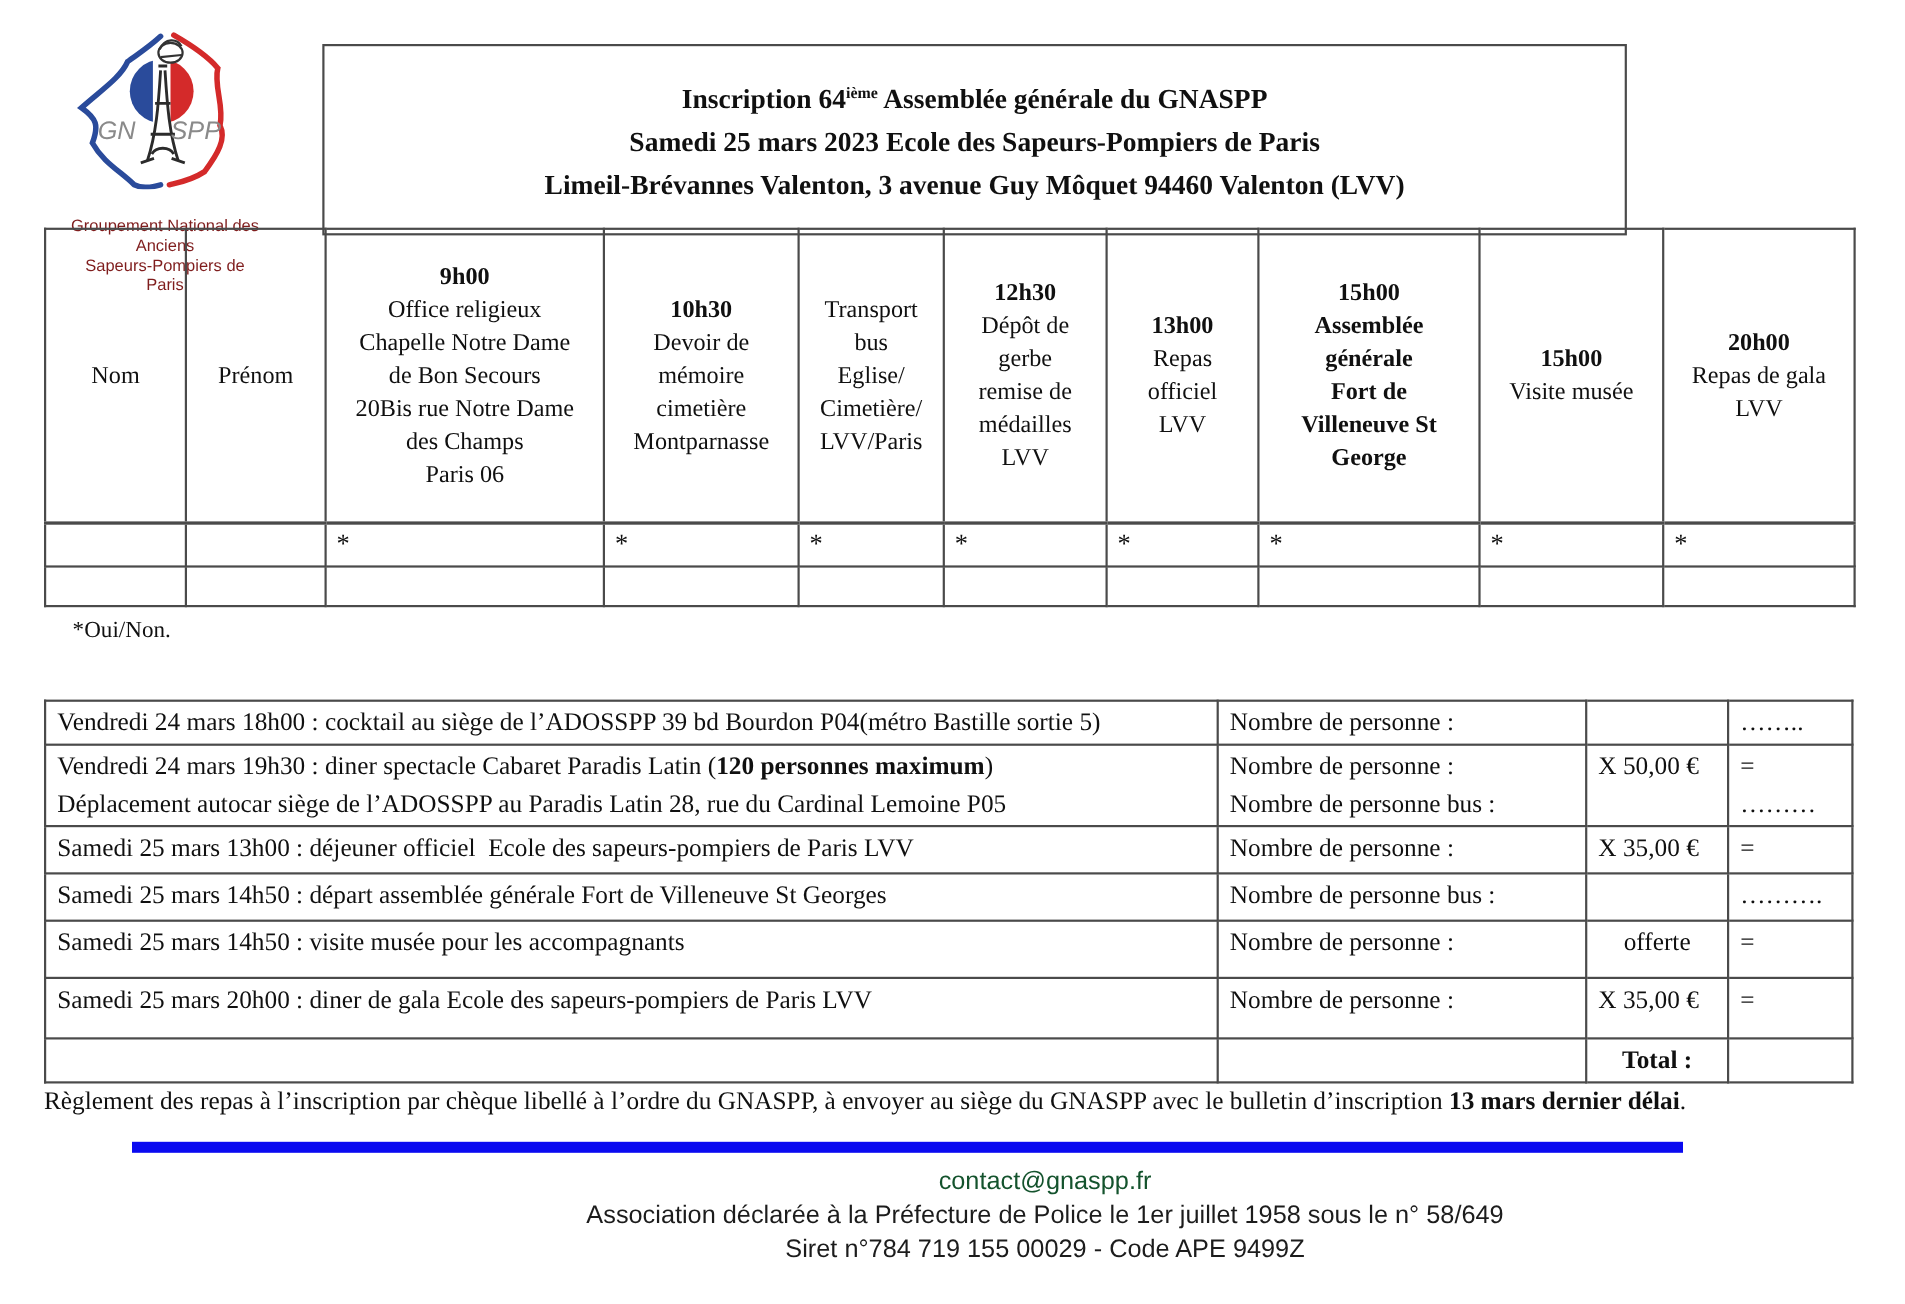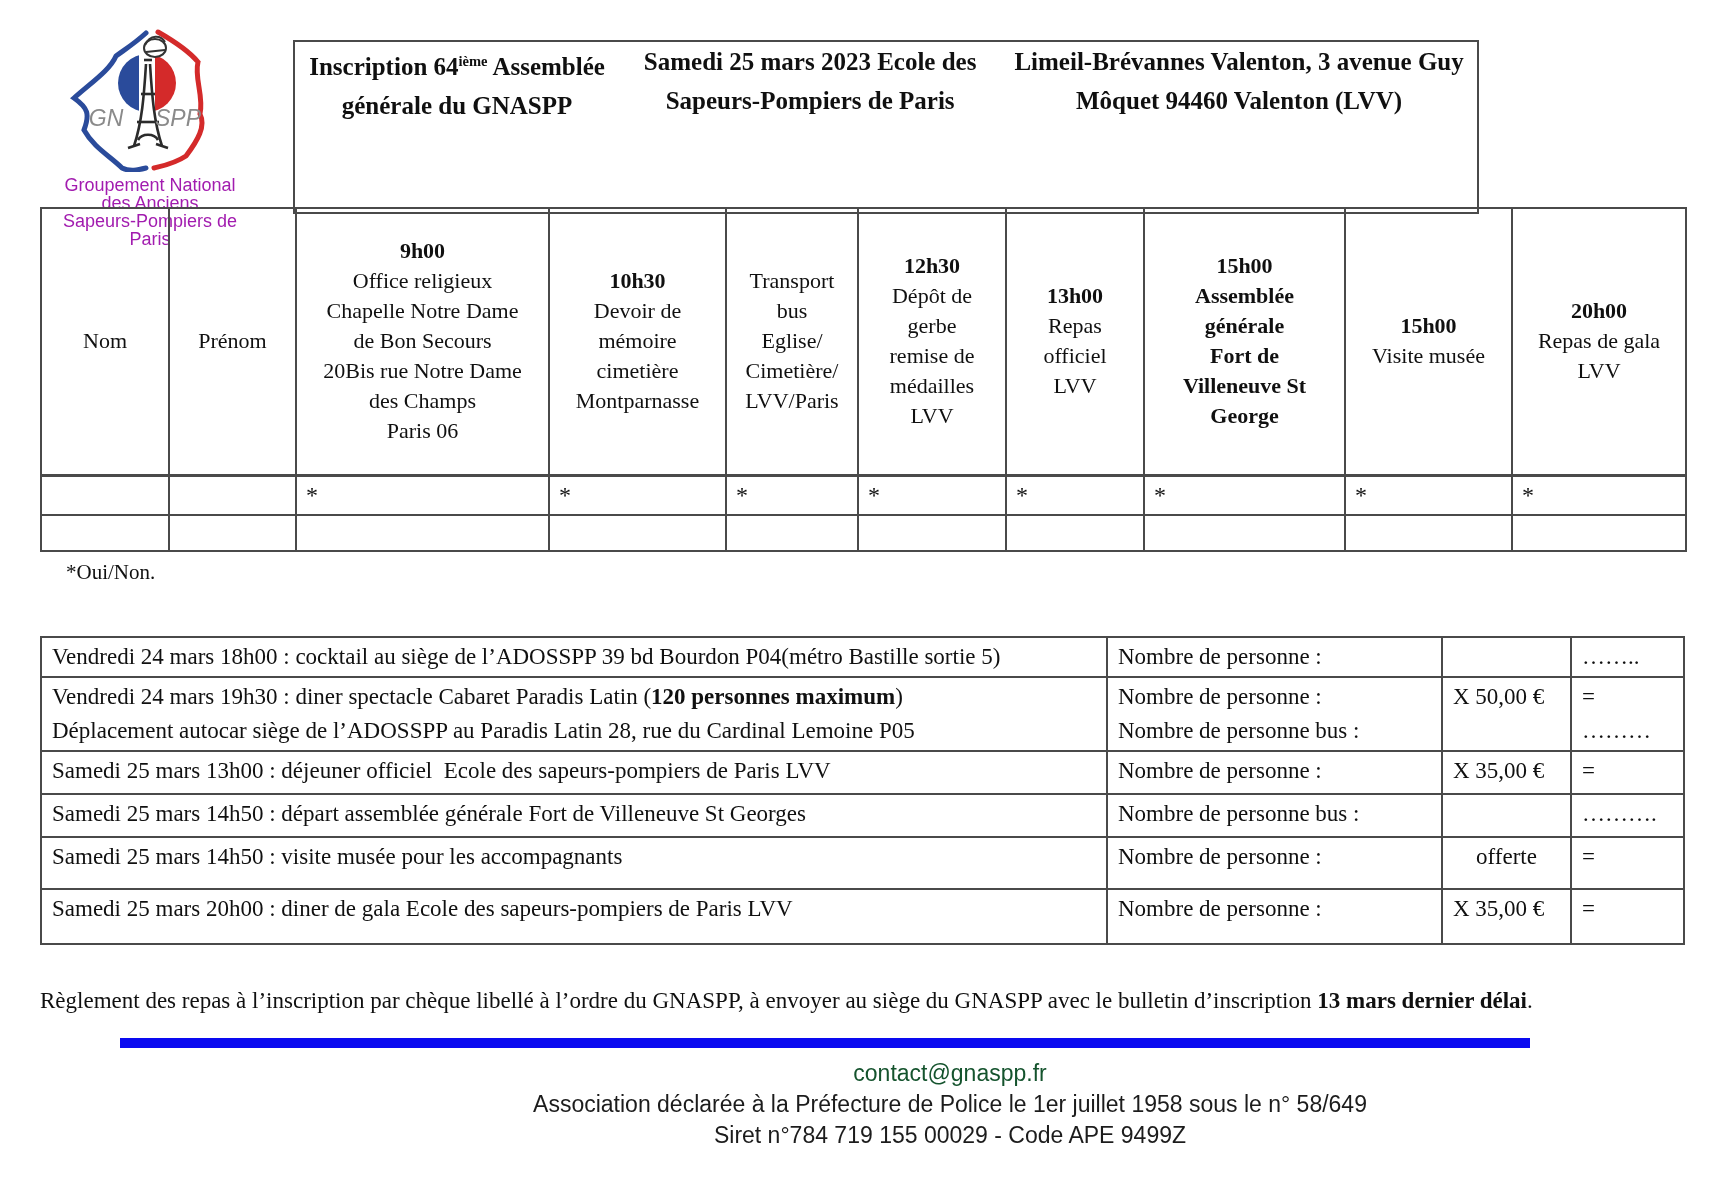--- a/index.html
+++ b/index.html
@@ -6,25 +6,25 @@
   body{
     width:1732px;height:1185px;position:relative;background:#ffffff;
     font-family:"Liberation Serif", serif;color:#101010;overflow:hidden;
   }
   .abs{position:absolute;}
   .b{font-weight:bold;}
   .sup{vertical-align:super;font-size:0.58em;font-weight:bold;}
 
   
   #logo-wrap{left:60px;top:26px;width:180px;text-align:center;}
-  #logo-caption{font-family:"Liberation Sans",sans-serif;color:#a21caf;font-size:18px;line-height:18px;margin-top:0;}
+  #logo-caption{font-family:"Liberation Sans",sans-serif;color:#7f1d1d;font-size:15px;line-height:18px;margin-top:20px;}
   #title-box{
     left:293px;top:40px;width:1182px;height:170px;border:2px solid #4a4a4a;
     text-align:center;font-weight:bold;font-size:25px;line-height:39px;
-    display:flex;flex-direction:row;justify-content:center;
+    display:flex;flex-direction:column;justify-content:center;
   }
 
   
   #schedule{left:40px;top:207px;border-collapse:collapse;table-layout:fixed;width:1647px;}
   #schedule td{border:2px solid #4a4a4a;vertical-align:middle;text-align:center;
     font-size:22px;padding:2px 3px;overflow:hidden;}
   #schedule .hl{line-height:30px;}
   #schedule tr.hdr{height:267px;}
   #schedule tr.stars{height:40px;}
   #schedule tr.stars td{text-align:left;padding-left:9px;font-size:24px;border-top-width:3px;}
@@ -286,20 +286,30 @@
         <td>
           <div class="bl">Nombre de personne :</div>
         </td>
         <td class="">
           <div class="bl">X 35,00 €</div>
         </td>
         <td>
           <div class="bl">=</div>
         </td>
       </tr>
+      <tr style="height: 30px;">
+        <td>
+          <div class="bl"></div>
+        </td>
+        <td></td>
+        <td class="center">
+          <div class="bl b">Total :</div>
+        </td>
+        <td></td>
+      </tr>
     </tbody>
 </table>
 
 <div class="abs" id="reglement"><span>Règlement des repas à l’inscription par chèque libellé à l’ordre du GNASPP, à envoyer au siège du GNASPP avec le bulletin d’inscription </span><span class="b">13 mars dernier délai</span><span>.</span></div>
 
 <div class="abs" id="blue-bar" style="background: rgb(10, 10, 240);"></div>
 
 <div class="abs" id="footer">
   <div class="fl"><a href="#" style="color: #14532d;">contact@gnaspp.fr</a></div>
   <div class="fl">Association déclarée à la Préfecture de Police le 1er juillet 1958 sous le n° 58/649</div>

